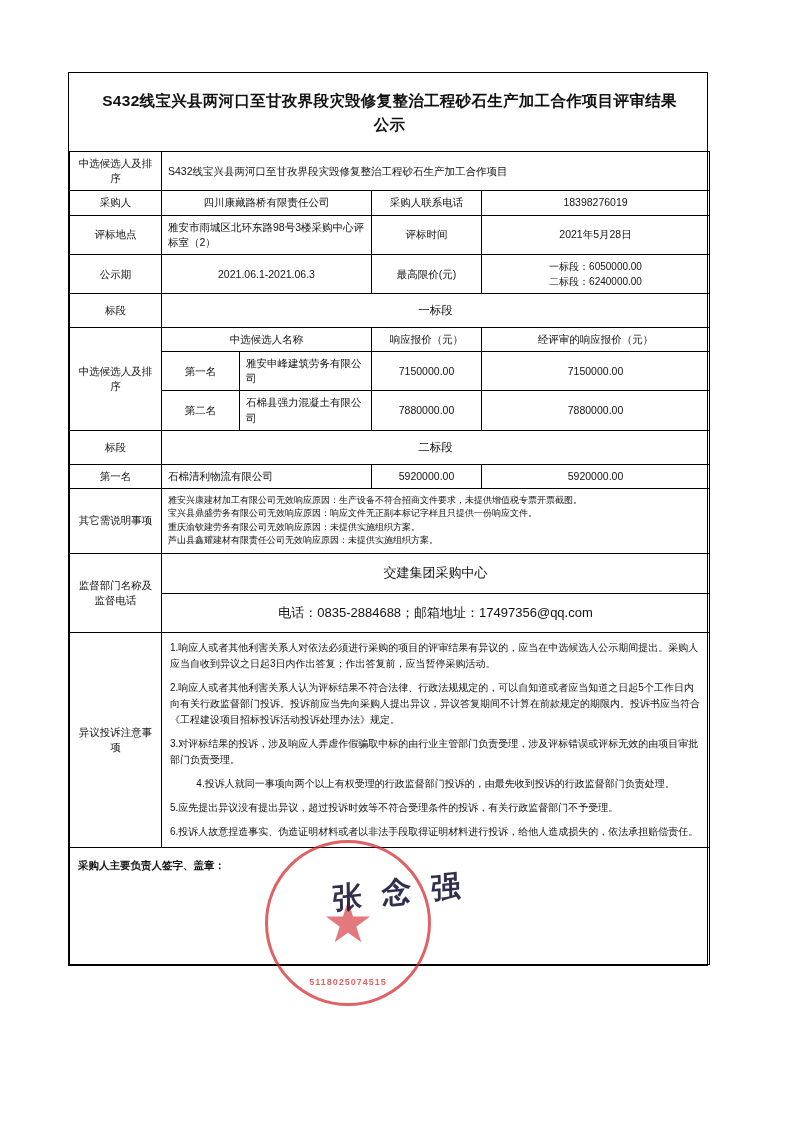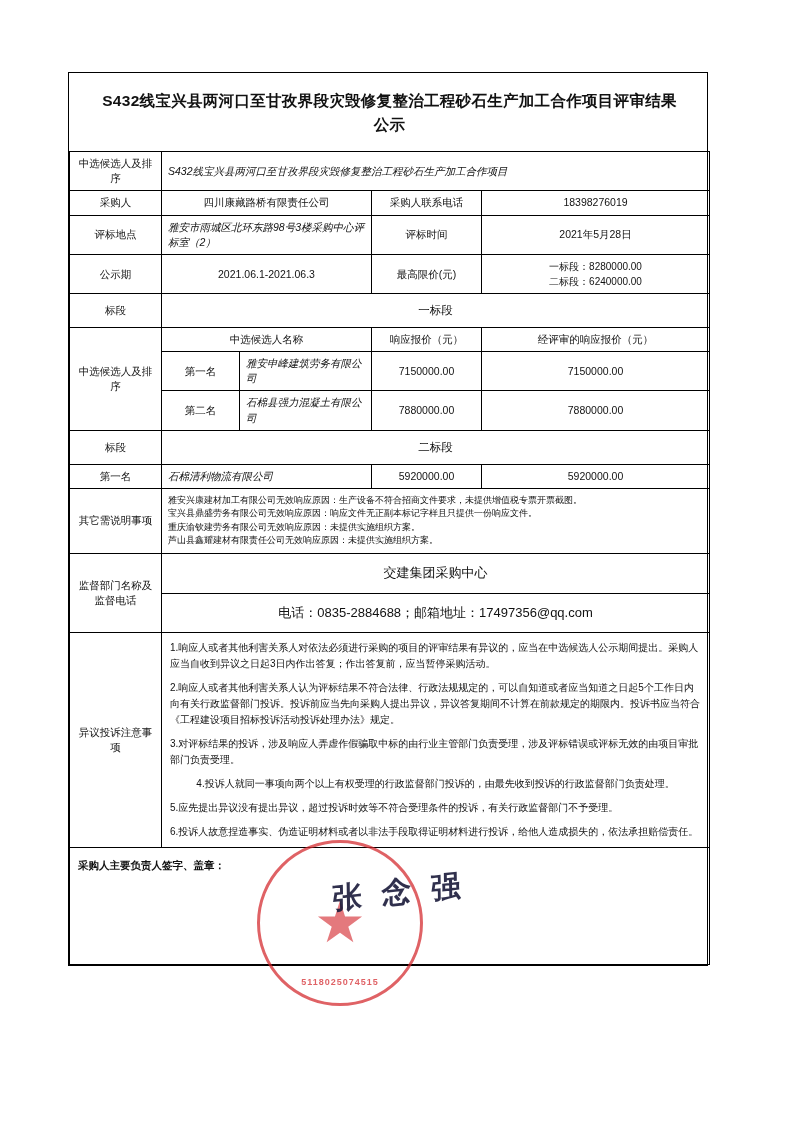--- a/index.html
+++ b/index.html
@@ -48,21 +48,21 @@
     border: none;
     border-bottom: 1px solid #000;
     text-align: center;
     font-size: 15.5px;
     font-weight: bold;
     line-height: 1.55;
     padding: 16px 28px 14px 28px;
     letter-spacing: 0.3px;
   }
   .c { text-align: center; }
-  .l { text-align: left; font-style: italic; }
+  .l { text-align: left; }
   .lbl { text-align: center; }
   .big-center {
     text-align: center;
     font-size: 13px;
     padding: 10px 6px;
     margin-top: 31px;
   }
   .mid-center {
     text-align: center;
     font-size: 11.5px;
@@ -100,21 +100,21 @@
     font-size: 10.5px;
     text-align: left;
     vertical-align: top;
     padding: 10px 8px;
     position: relative;
     font-weight: bold;
   }
   
   .seal {
     position: absolute;
-    left: 187px;
+    left: 195px;
     top: -8px;
     width: 160px;
     height: 160px;
     border: 3px solid #d4262b;
     border-radius: 50%;
     opacity: 0.72;
     pointer-events: none;
   }
   .seal .star {
     position: absolute;
@@ -186,21 +186,21 @@
         <td class="l" colspan="2">雅安市雨城区北环东路98号3楼采购中心评标室（2）</td>
         <td class="c">评标时间</td>
         <td class="c">2021年5月28日</td>
       </tr>
 
       <tr>
         <td class="lbl">公示期</td>
         <td class="c" colspan="2">2021.06.1-2021.06.3</td>
         <td class="c">最高限价(元)</td>
         <td class="limit-lines">
-          <div>一标段：8280000.00</div>
+          <div>一标段：6050000.00</div>
           <div>二标段：6240000.00</div>
         </td>
       </tr>
 
       <tr>
         <td class="lbl">标段</td>
         <td class="mid-center" colspan="4">一标段</td>
       </tr>
 
       <tr>

